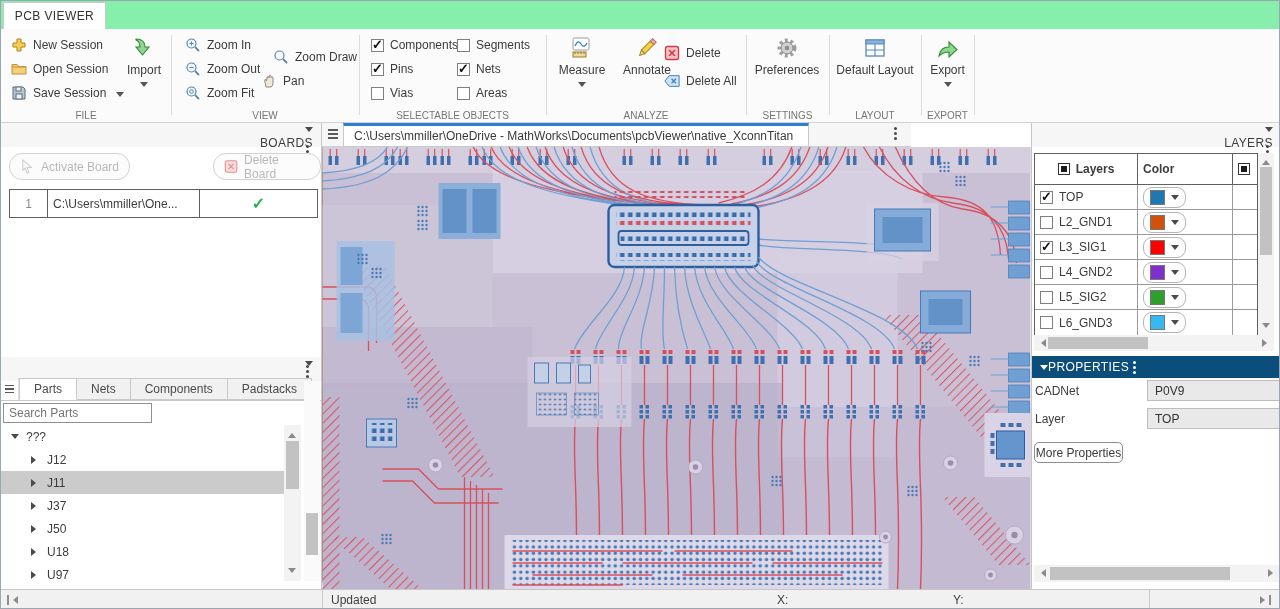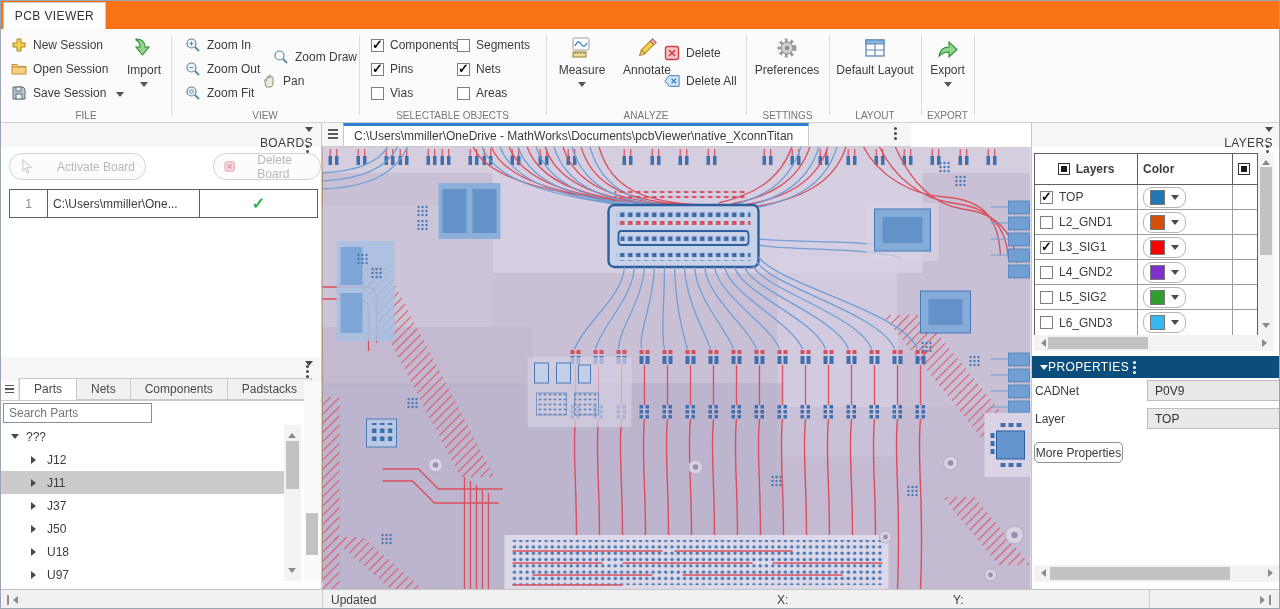--- a/index.html
+++ b/index.html
@@ -1,21 +1,21 @@
 <!DOCTYPE html>
 <html><head>
 <meta charset="utf-8">
 <style>
   * { margin:0; padding:0; box-sizing:border-box; }
   body { font-family:"Liberation Sans", sans-serif; background:#e8e8e8; }
   .app { position:relative; width:1280px; height:609px; background:#fff; overflow:hidden;
          font-size:12px; color:#3c3c3c; border:1px solid #9aa7b0; }
 
   
-  .tabband { position:absolute; left:0; top:0; width:100%; height:28px; background:#f97316; }
+  .tabband { position:absolute; left:0; top:0; width:100%; height:28px; background:#86efac; }
   .apptab { position:absolute; left:2px; top:1px; width:103px; height:27px; background:#fff;
             border:1px solid #c9c9c9; border-bottom:none; display:flex; align-items:center;
             justify-content:center; letter-spacing:.4px; color:#333; }
 
   
   .toolstrip { position:absolute; left:0; top:28px; width:100%; height:94px; background:#fbfbfb;
                border-bottom:1px solid #d2d2d2; }
   .tsec { position:absolute; top:0; height:94px; }
   .seclabel { position:absolute; bottom:2px; left:0; right:0; text-align:center; font-size:10px; color:#757575; }
   .tsep { position:absolute; top:6px; height:80px; width:1px; background:#dcdcdc; }
@@ -41,21 +41,21 @@
   .panelhdr { height:24px; display:flex; align-items:flex-end; padding:0 8px; background:#f6f6f6; color:#3d3d3d; letter-spacing:.4px;flex-direction:column; }
   .panelhdr .title { flex:1; margin-left:8px; }
   .tri-d { width:0; height:0; border:4px solid transparent; border-top:5px solid #4a4a4a; margin-top:4px; flex:none; }
   .tri-r { width:0; height:0; border:4px solid transparent; border-left:5px solid #4a4a4a; flex:none; }
   .kebab { width:3px; height:3px; border-radius:50%; background:#4a4a4a;
            box-shadow:0 -5px 0 #4a4a4a, 0 5px 0 #4a4a4a; margin:0 4px; flex:none; }
 
   
   .btnrow { position:absolute; left:0; top:28px; width:100%; height:32px; }
   .gbtn { position:absolute; height:27px; border:1px solid #d2d2d2; border-radius:13px; background:#fcfcfc;
-          color:#b8b8b8; display:flex; align-items:center; gap:22px; padding:0 10px; }
+          color:#b8b8b8; display:flex; align-items:center; gap:6px; padding:0 10px; }
   .gbtn svg { width:15px; height:15px; opacity:.55; }
   .btable { position:absolute; left:8px; top:66px; width:309px; border:1px solid #5f5f5f; }
   .btr { display:grid; grid-template-columns:38px 152px 117px; height:27px; }
   .btr > div { border-right:1px solid #5f5f5f; display:flex; align-items:center; padding:0 5px; overflow:hidden; white-space:nowrap; }
   .btr > div:last-child { border-right:none; }
   .btr.head { border-bottom:1px solid #5f5f5f; font-weight:700; background:#fff; }
   .btr .cnum { justify-content:center; color:#8a8a8a; }
   .bigcheck { margin:0 auto; }
   .bigcheck.checked::after { content:"✓"; font-size:16px; font-weight:700; color:#2eaf4b; }
 

